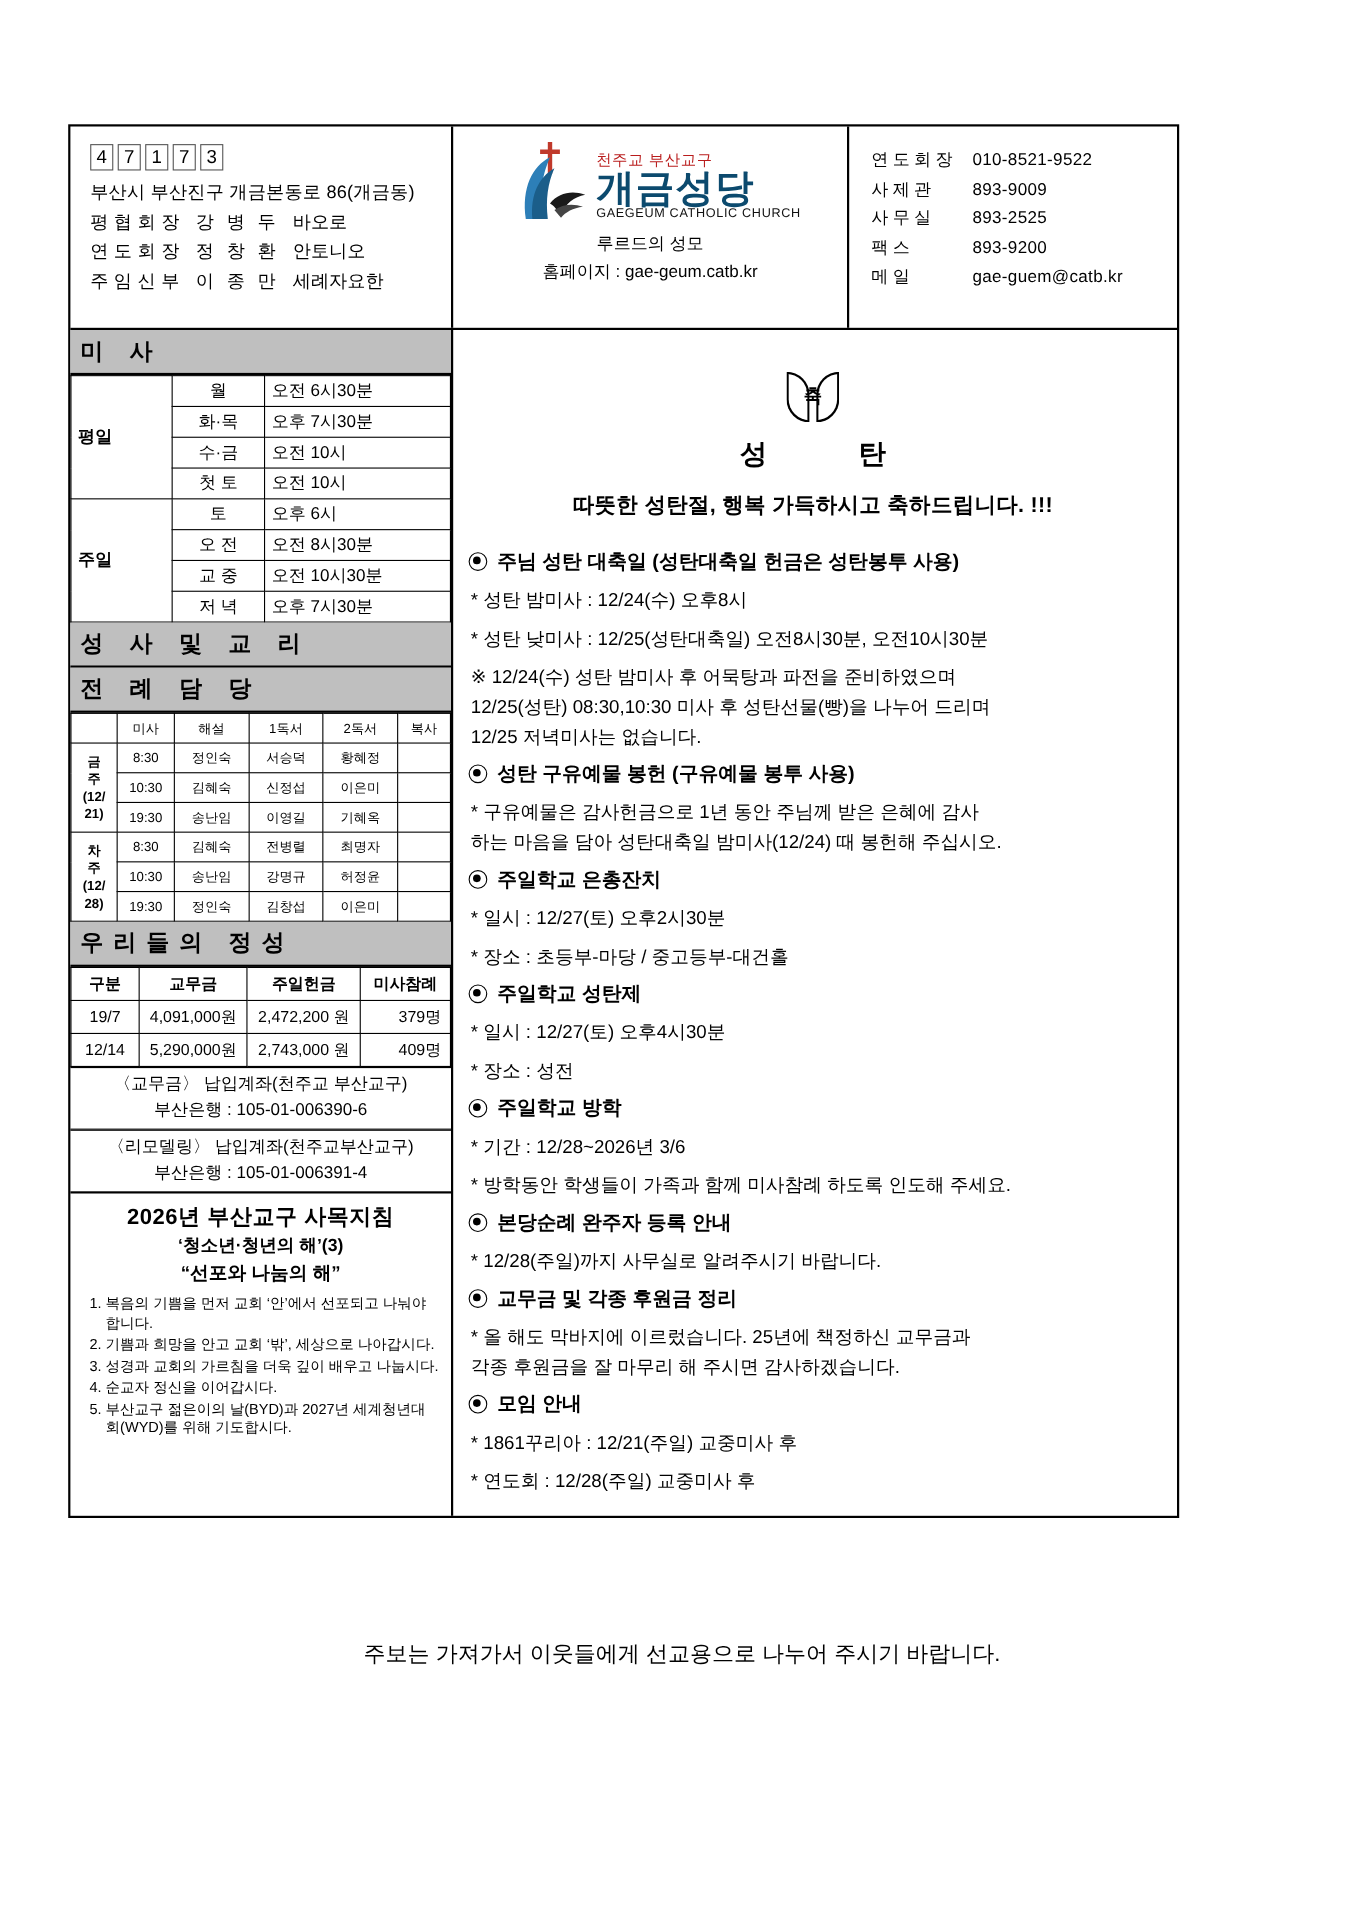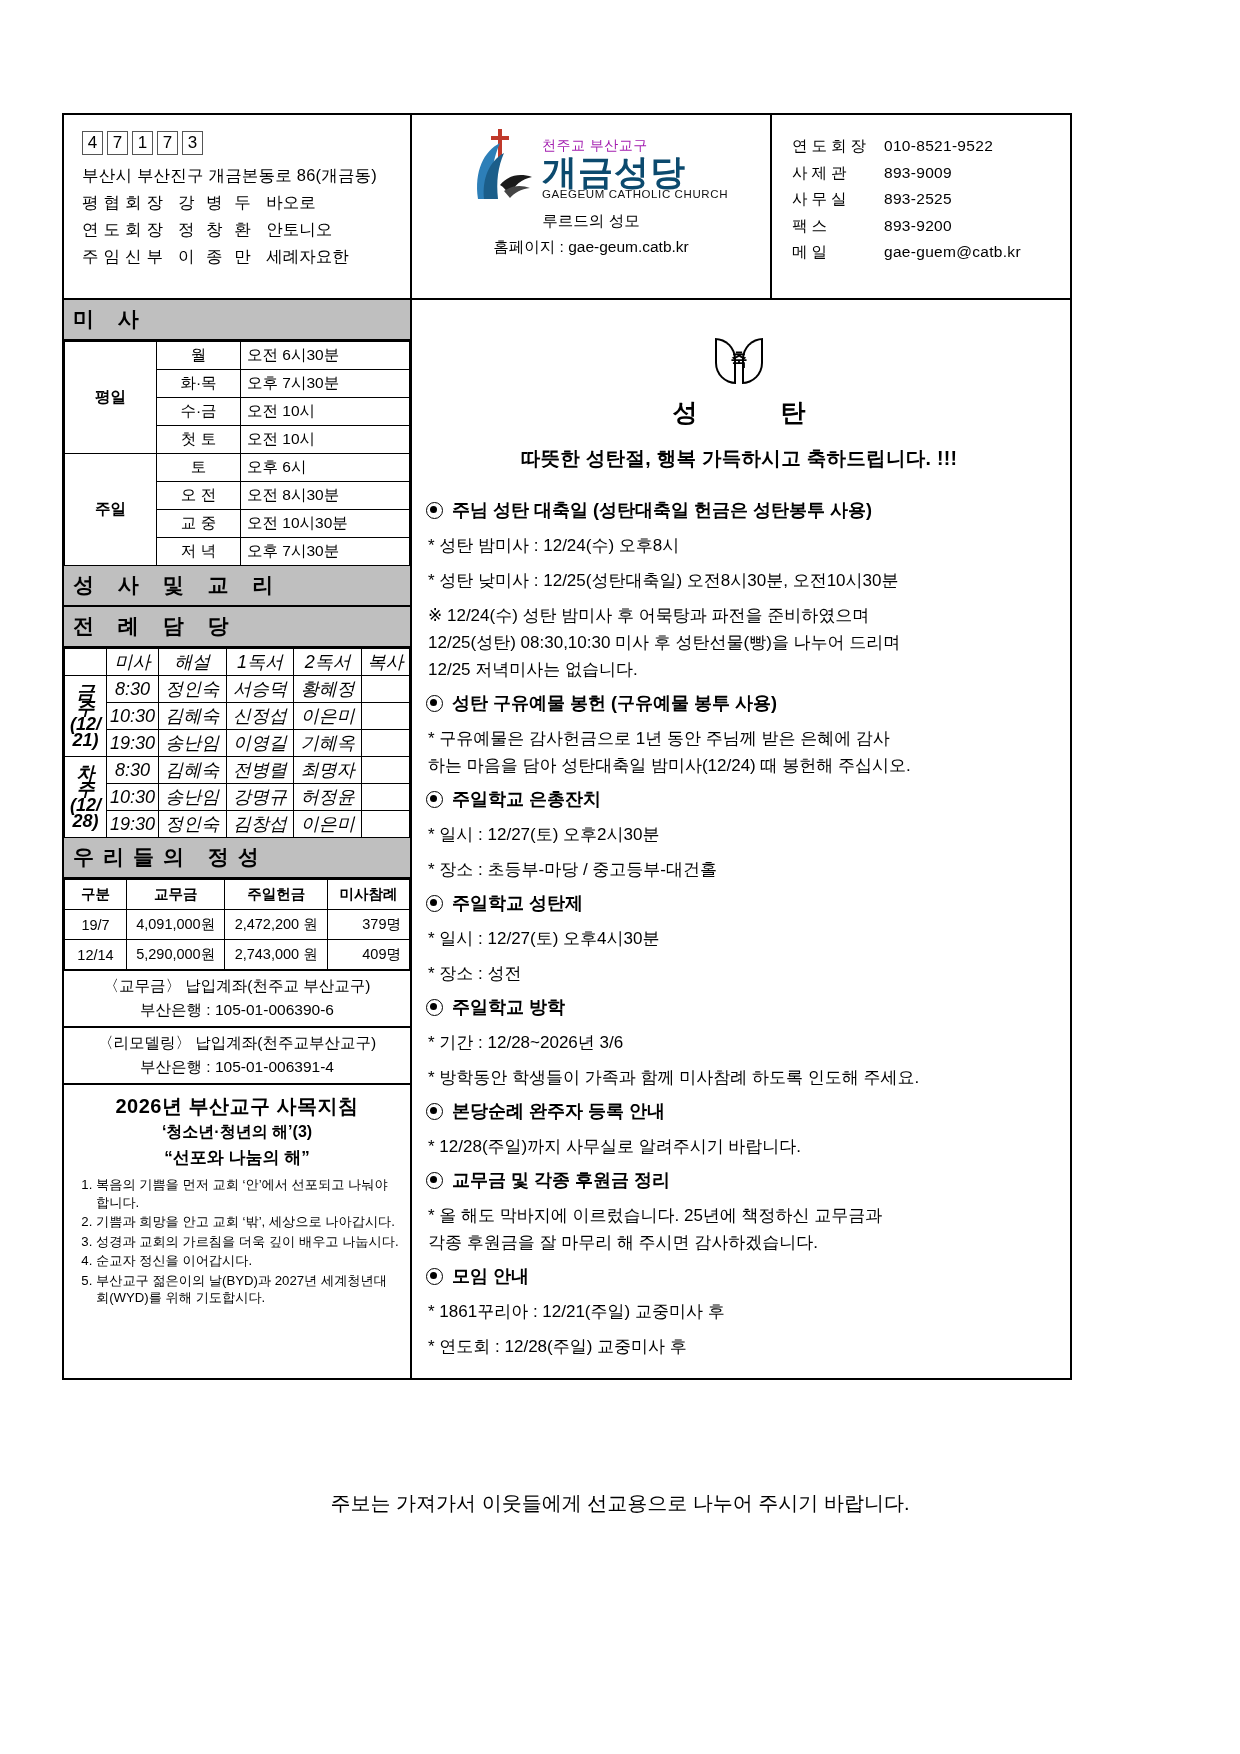--- a/index.html
+++ b/index.html
@@ -54,21 +54,21 @@
   .hdr-mid {
     width: 360px;
     border-right: 2.5px solid #000;
     display: flex; flex-direction: column;
     align-items: center;
     padding-top: 10px;
   }
   .logo-wrap { display: flex; align-items: flex-end; gap: 4px; }
   .logo-mark { width: 84px; height: 78px; position: relative; }
   .logo-text { text-align: left; padding-bottom: 3px; }
-  .logo-sub1 { font-size: 14px; letter-spacing: .5px; color: #a21caf; margin-bottom: -2px; }
+  .logo-sub1 { font-size: 14px; letter-spacing: .5px; color: #b91c1c; margin-bottom: -2px; }
   .logo-main {
     font-size: 35px; font-weight: bold; letter-spacing: 1px;
     line-height: 38px; color: #0c4a6e;
   }
   .logo-eng { font-size: 11.5px; letter-spacing: .6px; color: #111; margin-top: -3px; }
   .logo-cap { font-size: 15.5px; margin-top: 8px; }
   .logo-home { font-size: 15.5px; margin-top: 5px; }
 
   .hdr-right {
     flex: 1;
@@ -97,30 +97,30 @@
   }
   table.grid { border-collapse: collapse; width: 100%; }
   table.grid td {
     border: 1px solid #000;
     font-size: 15.5px;
     padding: 3px 6px;
     height: 25px;
   }
   td.nb-l { border-left: none; }
   td.nb-r { border-right: none; }
-  .mass-cat { text-align: center; font-weight: bold; font-size: 16.5px; width: 92px; }
+  .mass-cat { font-weight: bold; font-size: 16.5px; width: 92px; }
   .mass-day { text-align: center; width: 84px; }
   .mass-time { padding-left: 10px; }
   .thick-b td { border-bottom: 2.5px solid #000; }
 
   .sac-lbl { font-weight: bold; font-size: 16.5px; width: 158px; padding-left: 10px; height: 37px; }
   .sac-val { padding-left: 12px; font-size: 15.5px; }
 
   table.duty td {
-    text-align: center; font-size: 18px; height: 27px; padding: 1px 2px; font-style: italic;
+    text-align: center; font-size: 12px; height: 27px; padding: 1px 2px;
   }
   .duty-hd td { font-size: 14.5px; }
   .duty-week { font-weight: bold; font-size: 13.5px; width: 42px; line-height: 16px; }
   .duty-time { width: 52px; }
 
   table.off td { text-align: center; font-size: 14.5px; height: 30px; }
   .off-hd td { font-weight: bold; font-size: 15.5px; }
   .off-num { text-align: right !important; padding-right: 8px !important; }
   .acct {
     border: 1px solid #000; border-left: none; border-right: none;

